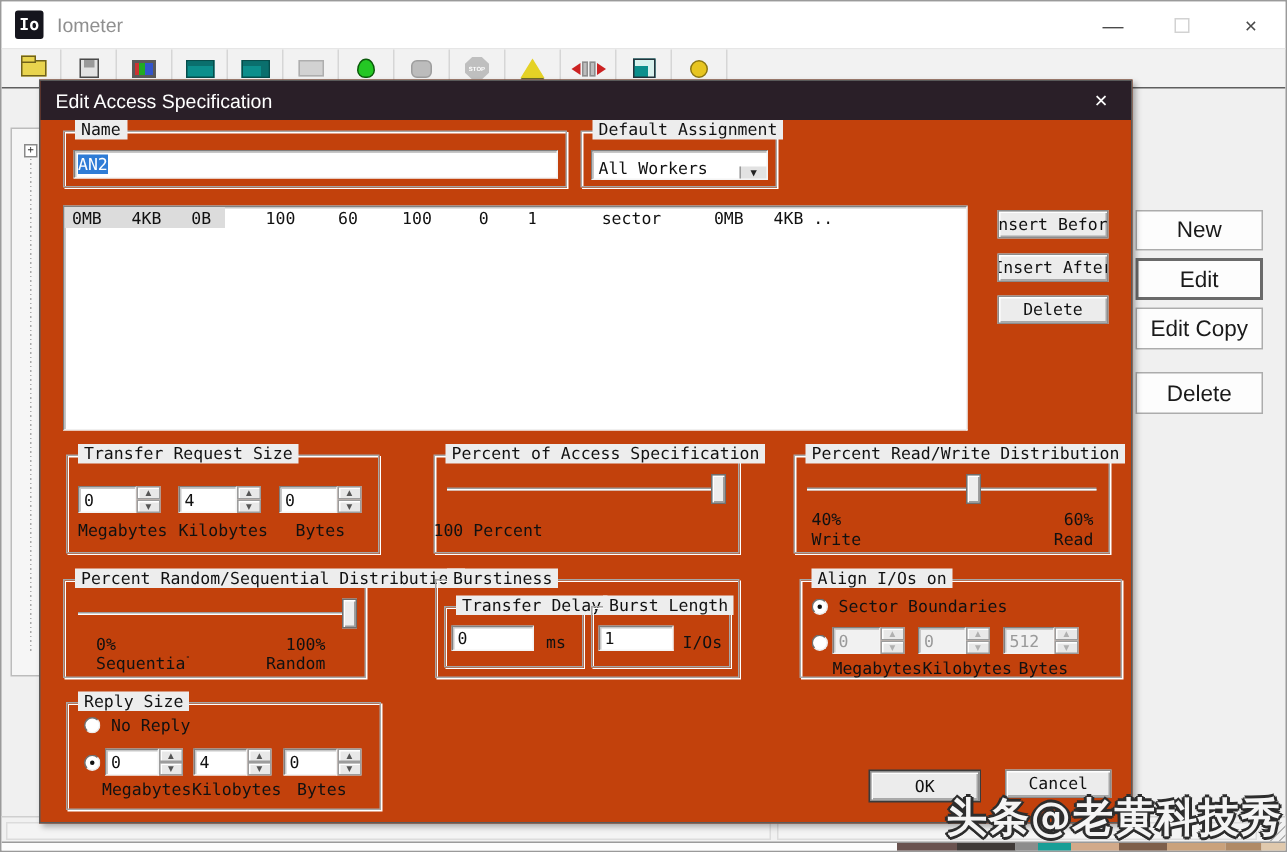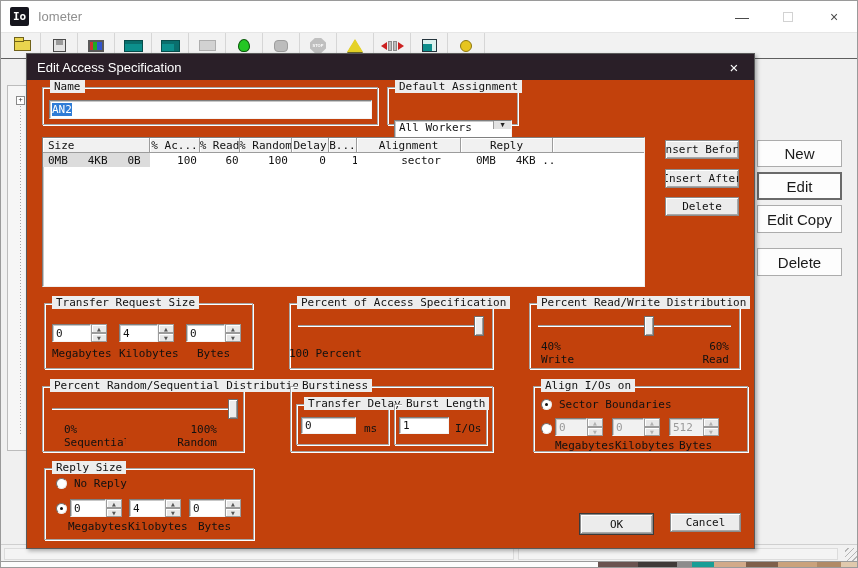--- a/index.html
+++ b/index.html
@@ -90,21 +90,21 @@
   .sunken{background:#fff;border:1px solid;border-color:#7f7f7f #f4f4f4 #f4f4f4 #7f7f7f;
           box-shadow:inset 1px 1px 0 #c7c7c7;}
   .abs{position:absolute;}
   .sel-text{background:#2f7cd6;color:#fff;}
 
   .btn{position:absolute;background:#ececec;border:1px solid #8c8c8c;
        box-shadow:inset 1px 1px 0 #fff,inset -1px -1px 0 #a8a8a8;
        display:flex;align-items:center;justify-content:center;overflow:hidden;white-space:nowrap;}
   .btn.default{box-shadow:0 0 0 1px #3a3a3a,inset 1px 1px 0 #fff,inset -1px -1px 0 #a8a8a8;}
 
-  .combo{display:flex;align-items:flex-start;margin-top:20px;}
+  .combo{display:flex;align-items:flex-end;}
   .combo .val{flex:1;display:flex;align-items:center;padding-left:4px;}
   .combo .drop{width:18px;background:#e2e2e2;border-left:1px solid #9a9a9a;display:flex;
                align-items:center;justify-content:center;font-size:7px;color:#222;}
 
   
   .acc-table{position:absolute;left:15px;top:83px;width:603px;height:150px;background:#fff;
              border:1px solid;border-color:#7f7f7f #f0f0f0 #f0f0f0 #7f7f7f;
              box-shadow:inset 1px 1px 0 #c7c7c7;overflow:hidden;}
   .thead{display:flex;height:15px;}
   .th{flex:0 0 auto;background:#f1f1f1;border-right:1px solid #9c9c9c;border-bottom:1px solid #9c9c9c;
@@ -256,31 +256,20 @@
       <span class="grp-lbl">Default Assignment</span>
     </div>
     <div class="sunken abs combo" style="left:367px;top:46px;width:118px;height:20px;">
       <div class="val">All Workers</div>
       <div class="drop">
           <span>▼</span>
         </div>
     </div>
 
     <div class="acc-table">
-      <div class="thead">
-        <div class="th" style="width:107px;justify-content:flex-start;padding-left:5px;">Size</div>
-        <div class="th" style="width:50px;">% Ac...</div>
-        <div class="th" style="width:40px;">% Read</div>
-        <div class="th" style="width:52px;">% Random</div>
-        <div class="th" style="width:37px;">Delay</div>
-        <div class="th" style="width:28px;">B...</div>
-        <div class="th" style="width:104px;">Alignment</div>
-        <div class="th" style="width:92px;">Reply</div>
-        <div class="th" style="flex:1;border-right:none;"></div>
-      </div>
       <div class="trow">
         <div class="td" style="width:107px;background:#dcdcdc;justify-content:flex-start;padding-left:5px;">0MB   4KB   0B</div>
         <div class="td" style="width:50px;">100</div>
         <div class="td" style="width:40px;">60</div>
         <div class="td" style="width:52px;">100</div>
         <div class="td" style="width:37px;">0</div>
         <div class="td" style="width:28px;">1</div>
         <div class="td" style="width:104px;">sector</div>
         <div class="td" style="width:92px;">0MB   4KB ...</div>
       </div>
@@ -428,13 +417,14 @@
         </div>
     </div>
     <span class="lbl" style="left:41px;top:466px;">Megabytes</span>
     <span class="lbl" style="left:101px;top:466px;">Kilobytes</span>
     <span class="lbl" style="left:171px;top:466px;">Bytes</span>
 
     <div class="btn default" style="left:553px;top:460px;width:73px;height:20px;">OK</div>
     <div class="btn" style="left:643px;top:459px;width:71px;height:19px;">Cancel</div>
   </div>
 
+  <div class="watermark">头条@老黄科技秀</div>
 </div>
 
 </body></html>

